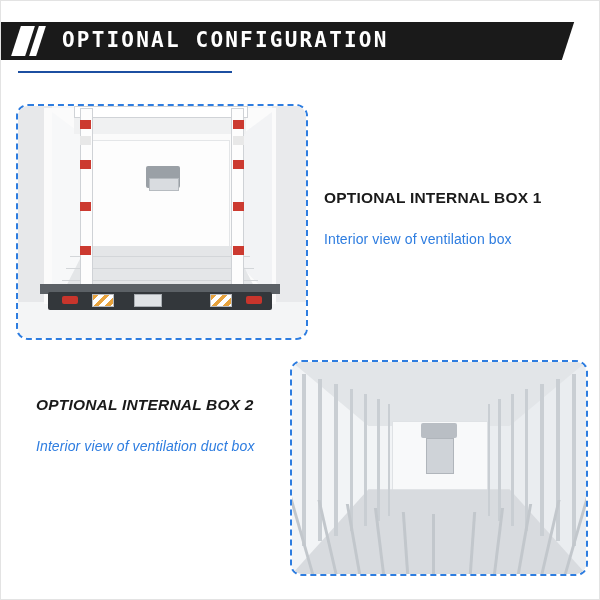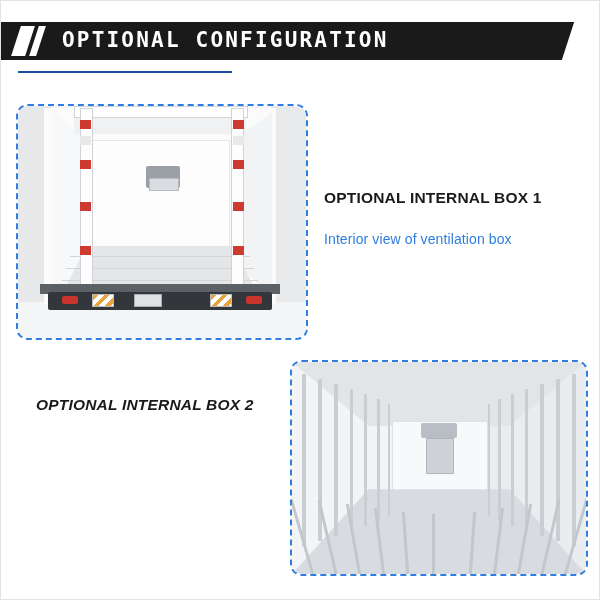--- a/index.html
+++ b/index.html
@@ -308,20 +308,21 @@
   </div>
 </div>
 
 <div class="text-block text-1">
   <div class="block-title">OPTIONAL INTERNAL BOX 1</div>
   <div class="block-sub">Interior view of ventilation box</div>
 </div>
 
 <div class="text-block text-2">
   <div class="block-title">OPTIONAL INTERNAL BOX 2</div>
+  <div class="block-sub">Interior view of ventilation duct box</div>
 </div>
 
 <div class="photo-frame frame-2">
   <div class="img2-wrap">
     <div class="i2-wall-l"></div>
     <div class="i2-wall-r"></div>
     <div class="i2-ceiling"></div>
     <div class="i2-back"></div>
     <div class="i2-floor"></div>
     <div class="i2-unit"></div>

